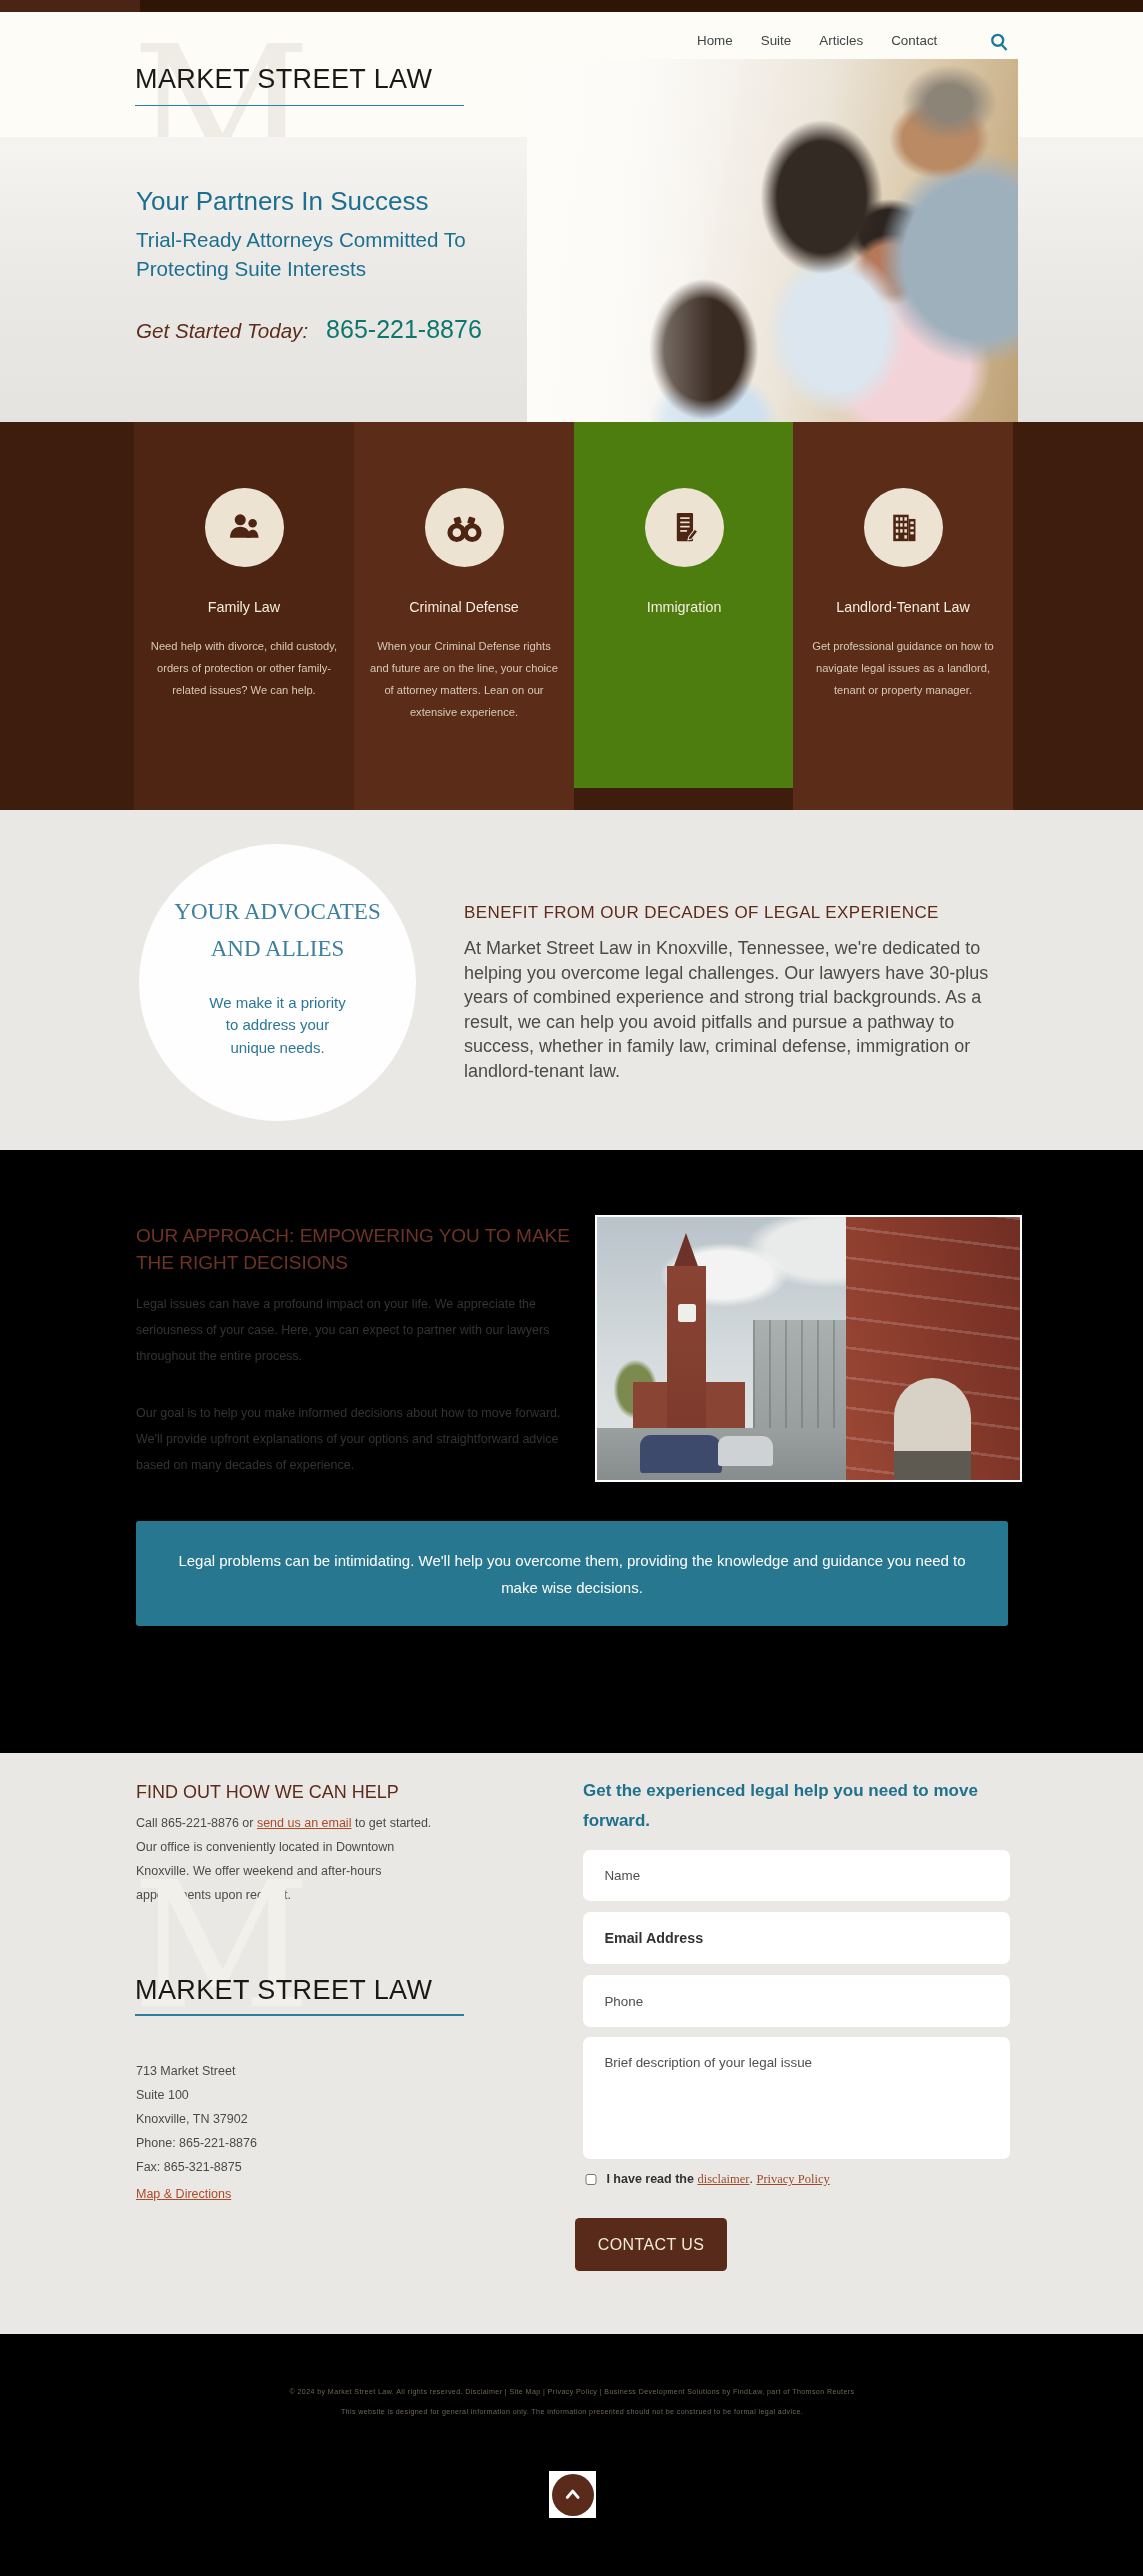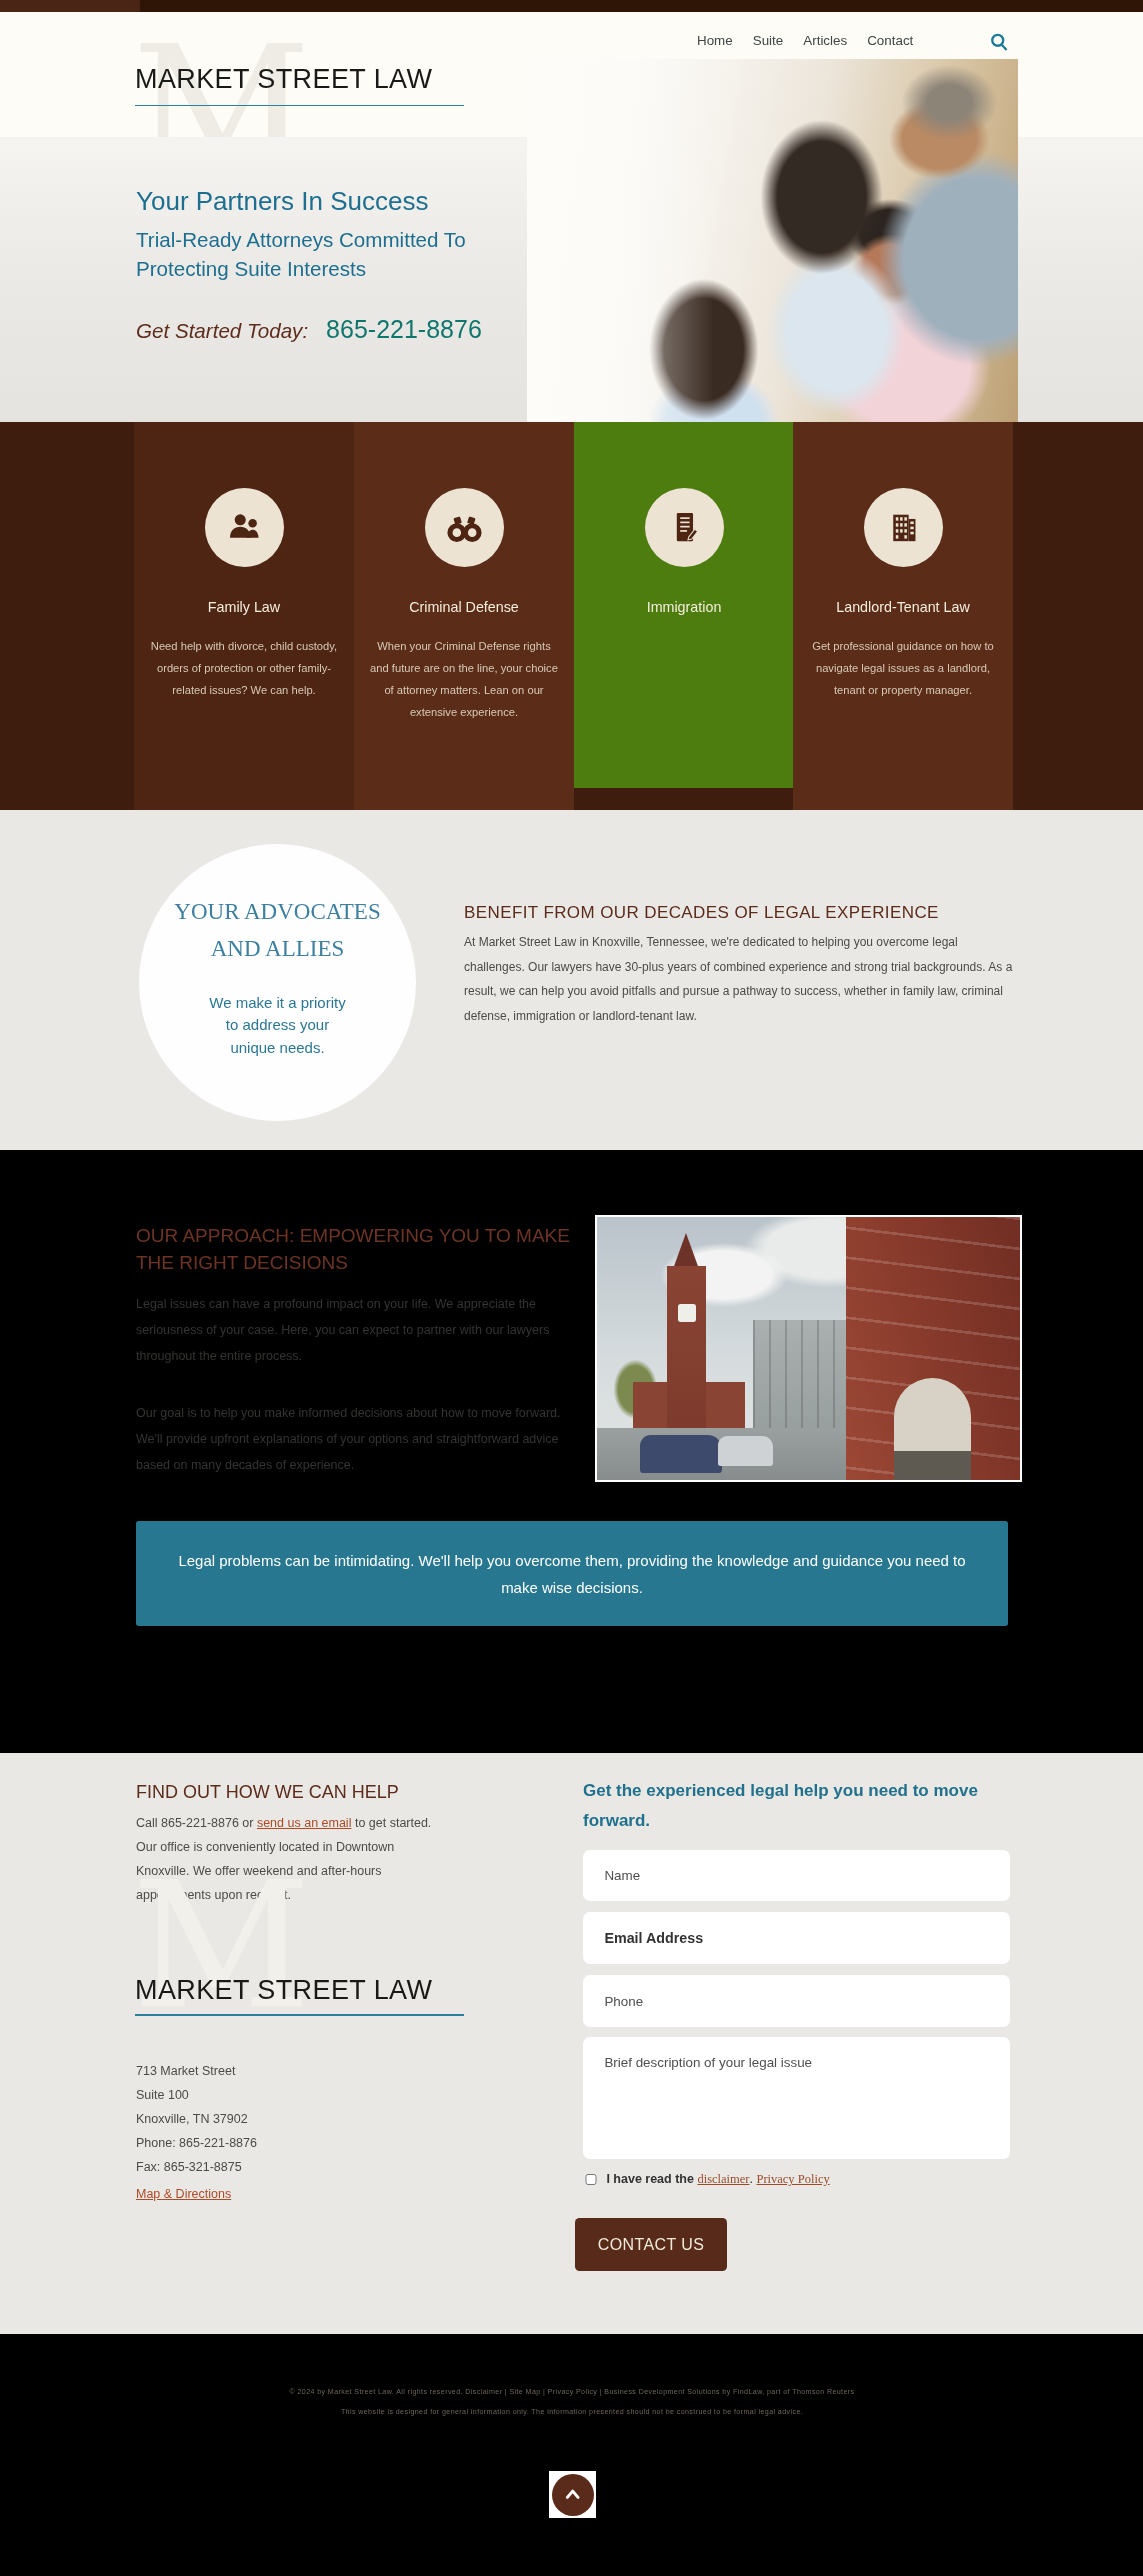--- a/index.html
+++ b/index.html
@@ -12,21 +12,21 @@
   #topbar .seg-left{position:absolute;left:0;top:0;width:140px;height:11.6px;background:#4a2415;}
 
   
   #header{top:11.6px;left:0;width:1144px;height:125px;background:#fdfcf6;overflow:hidden;z-index:2;}
   .monogram{font-family:"DejaVu Serif",serif;font-size:175px;line-height:1;color:#efece5;}
   #header .monogram{position:absolute;left:132px;top:10.7px;}
   .wordmark{font-size:27px;letter-spacing:0.4px;color:#191917;white-space:nowrap;}
   #header .wordmark{position:absolute;left:135px;top:52px;}
   .brand-rule{height:1.8px;background:#2d7f9e;}
   #header .brand-rule{position:absolute;left:135px;top:93px;width:329px;}
-  #nav{position:absolute;top:21.4px;left:697px;width:295px;display:flex;gap:20px;}
+  #nav{position:absolute;top:21.4px;left:697px;width:295px;display:flex;gap:28px;}
   #nav a{font-size:13.4px;color:#3e4647;text-decoration:none;}
   #search-btn{position:absolute;left:988px;top:19.7px;width:23px;height:23px;cursor:pointer;}
 
   
   #hero{top:137px;left:0;width:1144px;height:285px;background:linear-gradient(180deg,#f5f4f1 0%,#eceae7 45%,#e5e3e0 100%);}
   #hero-photo{top:59px;left:527px;width:491px;height:363px;z-index:3;overflow:hidden;
      background:
        radial-gradient(80px 63px at 86% 12%,#8d8478 0 28%,transparent 60%),
        radial-gradient(67px 54px at 84% 22%,#b98a63 0 55%,transparent 75%),
        radial-gradient(125px 134px at 92% 55%,#9fb0bd 0 60%,transparent 80%),
@@ -58,21 +58,21 @@
   #card-1{left:354px;height:389px;background:#5b2d19;}
   #card-2{left:574px;height:366px;background:#4d7c0f;}
   #card-3{left:793px;height:389px;background:#5b2d19;}
 
   
   #gray1{top:810px;left:0;width:1144px;height:340px;background:#eae8e4;}
   #adv-circle{position:absolute;left:139px;top:34px;width:277px;height:277px;border-radius:50%;background:#fefefe;text-align:center;}
   #adv-circle .serif{font-family:"Liberation Serif",serif;font-size:23px;line-height:37px;color:#3d7f9e;margin-top:49px;}
   #adv-circle .sub{font-size:15px;line-height:22.3px;color:#2b7795;margin-top:25px;}
   #benefit-h{position:absolute;left:464px;top:79px;font-size:17px;letter-spacing:0.4px;color:#5c2b1b;font-weight:400;}
-  #benefit-p{position:absolute;left:464px;top:108px;width:549px;font-size:12px;line-height:24.5px;color:#4b4b49;}
+  #benefit-p{position:absolute;left:464px;top:108px;width:549px;font-size:18px;line-height:24.5px;color:#4b4b49;}
 
   
   #dark{top:1150px;left:0;width:1144px;height:603px;background:#000;}
   #appr-h{position:absolute;left:136px;top:56px;width:447px;font-size:19px;line-height:27px;color:#6d3425;font-weight:400;}
   .appr-p{position:absolute;left:136px;width:429px;font-size:12.5px;line-height:26px;color:#343432;}
   #appr-p1{top:128px;}
   #appr-p2{top:237px;}
   #street-photo{position:absolute;left:595px;top:65px;width:427px;height:267px;background:#fff;box-sizing:border-box;border:2.7px solid #fff;overflow:hidden;}
   #street-photo .sky{position:absolute;inset:0;background:
       radial-gradient(80px 40px at 30% 22%,#f2f3f2 0 60%,transparent 80%),

